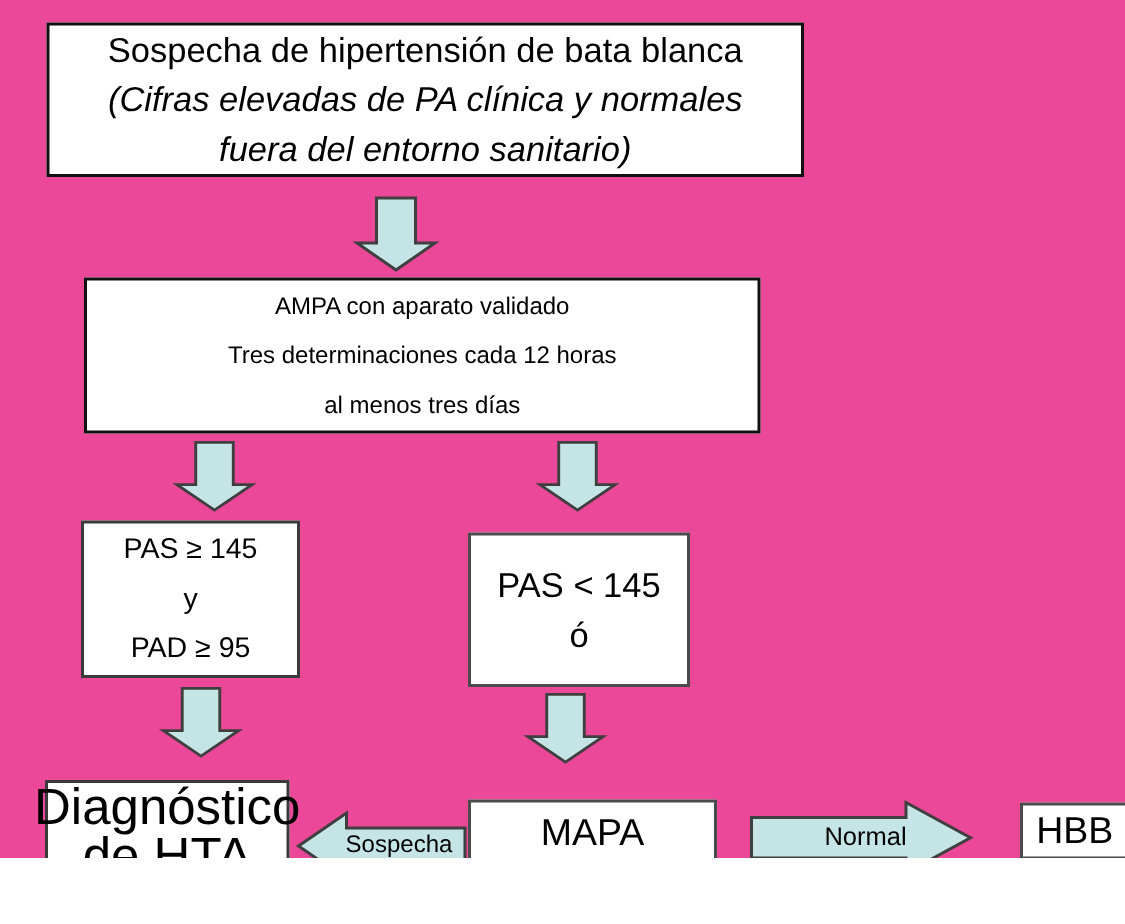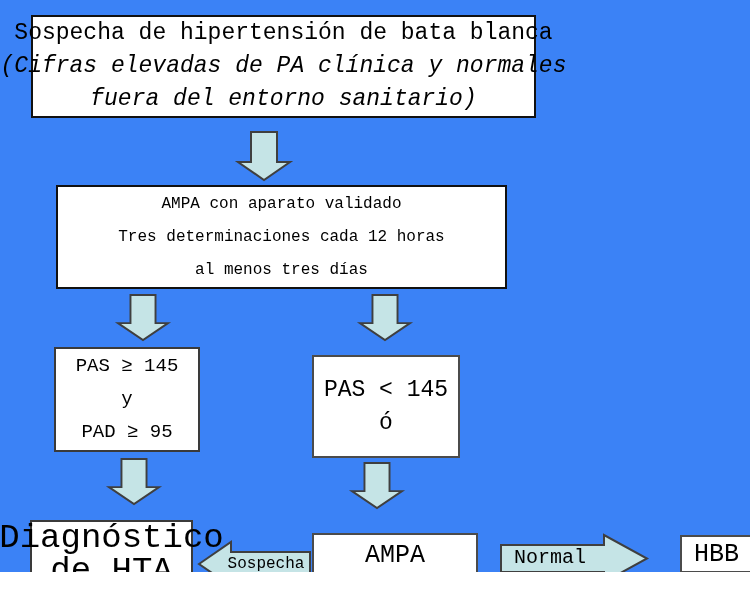--- a/index.html
+++ b/index.html
@@ -1,17 +1,17 @@
 <!DOCTYPE html>
 <html lang="es"><head>
 <meta charset="utf-8">
 <style>
   html,body{margin:0;padding:0;}
   body{width:750px;height:616px;background:#ffffff;font-family:"Liberation Sans",sans-serif;color:#000;}
-  .flowchart{position:relative;width:750px;height:572px;background:#3b82f6;overflow:hidden;font-family:Liberation Mono, monospace;}
+  .flowchart{position:relative;width:750px;height:572px;background:#ec4899;overflow:hidden;}
 
   .box{position:absolute;box-sizing:border-box;background:#fff;border:2px solid #2e2e2e;
        display:flex;flex-direction:column;justify-content:center;align-items:center;
        text-align:center;}
   .box .ln{display:block;white-space:nowrap;}
 
   #box-suspicion{left:31px;top:15px;width:505px;height:103px;font-size:23px;line-height:33px;border-color:#111;}
   #box-suspicion .italic{font-style:italic;}
 
   #box-ampa{left:56px;top:185px;width:451px;height:104px;font-size:16px;line-height:33px;border-color:#111;}
@@ -30,21 +30,21 @@
   #arrow-down-2{left:117px;top:294px;width:52px;height:47px;}
   #arrow-down-3{left:359px;top:294px;width:52px;height:47px;}
   #arrow-down-4{left:108px;top:458px;width:52px;height:47px;}
   #arrow-down-5{left:351px;top:462px;width:52px;height:47px;}
 
   #arrow-left{left:198px;top:541px;width:113px;height:46px;}
   #arrow-right{left:500px;top:534px;width:148px;height:49px;}
 
   .arrow-label{position:absolute;text-align:center;font-size:16px;line-height:18px;color:#000;}
   #label-elevada{left:222px;top:555px;width:88px;}
-  #label-normal{left:500px;top:549px;width:100px;font-size:20px;}
+  #label-normal{left:527px;top:549px;width:100px;font-size:17px;}
 </style>
 </head>
 <body>
 
 <div class="flowchart">
 
   <div class="box" id="box-suspicion">
     <span class="ln">Sospecha de hipertensión de bata blanca</span>
     <span class="ln italic">(Cifras elevadas de PA clínica y normales</span>
     <span class="ln italic">fuera del entorno sanitario)</span>
@@ -88,21 +88,21 @@
     <span class="ln">Diagnóstico</span>
     <span class="ln">de HTA</span>
   </div>
 
   <svg class="arrow" id="arrow-left" viewBox="0 0 113 46" preserveAspectRatio="none">
     <polygon points="1,23 33,1 33,11 112,11 112,35 33,35 33,45" fill="#c5e4e6"></polygon>
   </svg>
   <div class="arrow-label" id="label-elevada">Sospecha</div>
 
   <div class="box" id="box-mapa">
-    <span class="ln">AMPA</span>
+    <span class="ln">MAPA</span>
   </div>
 
   <svg class="arrow" id="arrow-right" viewBox="0 0 148 49" preserveAspectRatio="none">
     <polygon points="1,11 104,11 104,1 147,24.5 104,48 104,38 1,38" fill="#c5e4e6"></polygon>
   </svg>
   <div class="arrow-label" id="label-normal">Normal</div>
 
   <div class="box" id="box-hbb">
     <span class="ln">HBB</span>
   </div>

